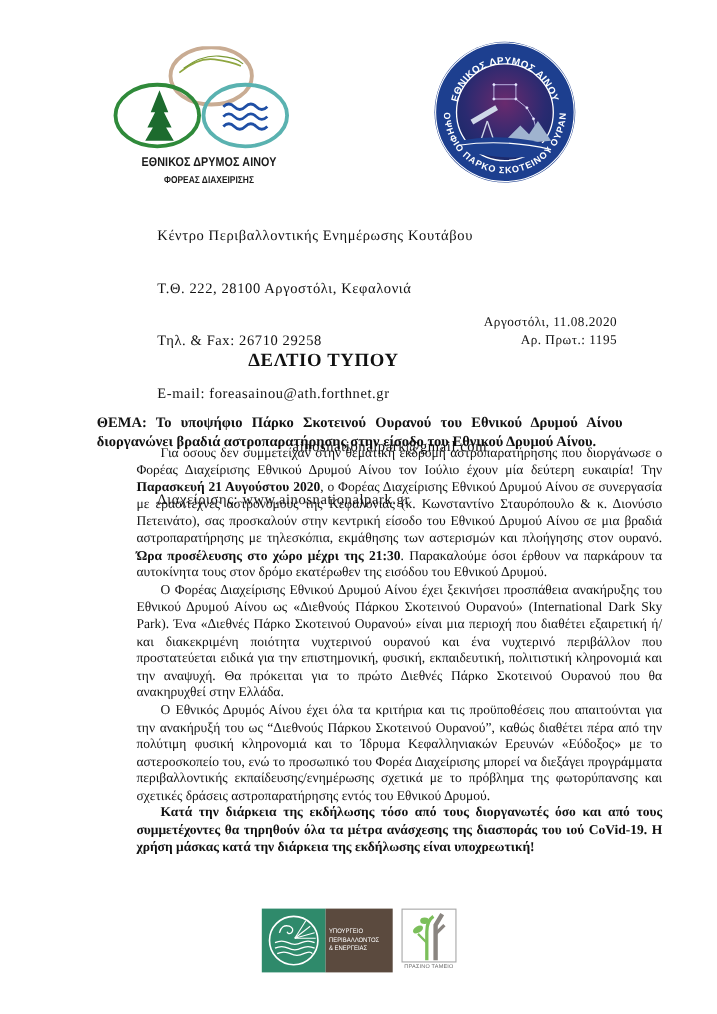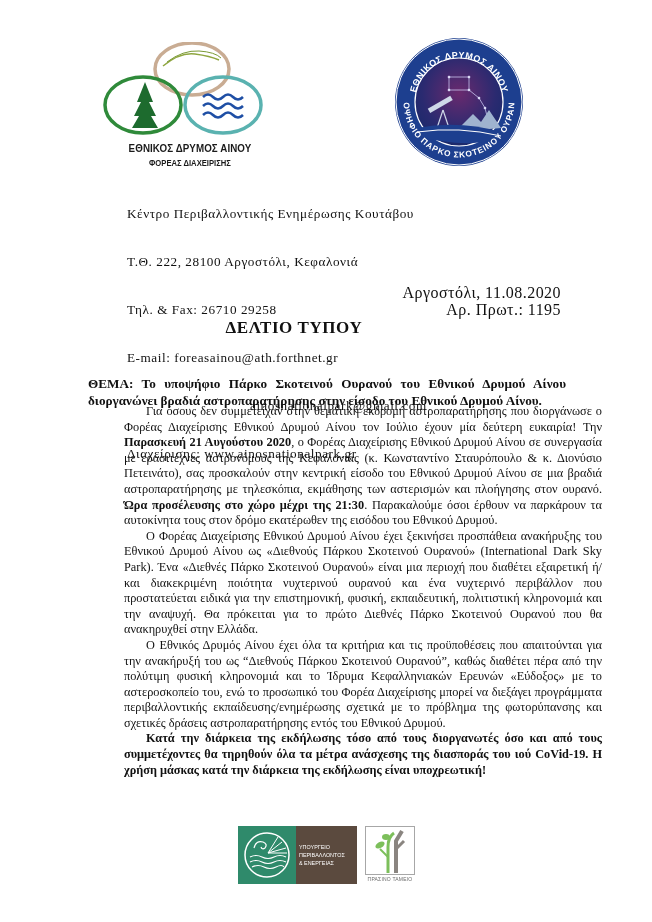--- a/index.html
+++ b/index.html
@@ -18,27 +18,27 @@
     }
     .logo-left-sub {
       position: absolute; left: 0; width: 190px; top: 116px; text-align: center;
       font-family: "Liberation Sans", sans-serif; font-weight: bold; font-size: 9px;
       color: #1a1a1a; transform: scaleX(0.85);
     }
     .logo-right { left: 393px; top: 36px; width: 132px; height: 132px; }
 
     
     .contact {
-      left: 127px; top: 174px; font-size: 13.2px; line-height: 16px;
+      left: 143px; top: 174px; font-size: 13.2px; line-height: 16px;
       letter-spacing: 0.55px; white-space: pre;
     }
     .contact div { height: 16px; }
 
     .date-block {
-      right: 91px; top: 284px; text-align: right; font-size: 16px; line-height: 17px;
+      right: 91px; top: 284px; text-align: right; font-size: 12px; line-height: 17px;
       letter-spacing: 0.45px;
     }
 
     .doc-title {
       left: 0; width: 588px; top: 318px; text-align: center;
       font-size: 17px; font-weight: bold; letter-spacing: 0.6px;
     }
 
     .subject {
       left: 88px; width: 478px; top: 347px; font-size: 13.2px; line-height: 17px;

